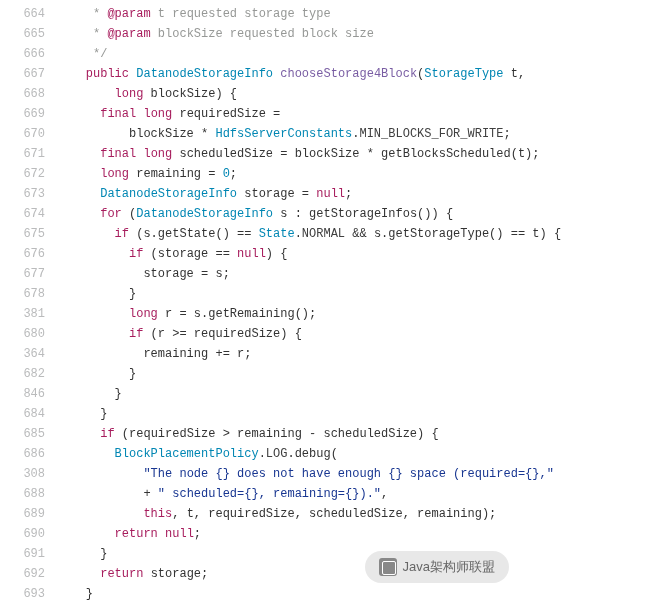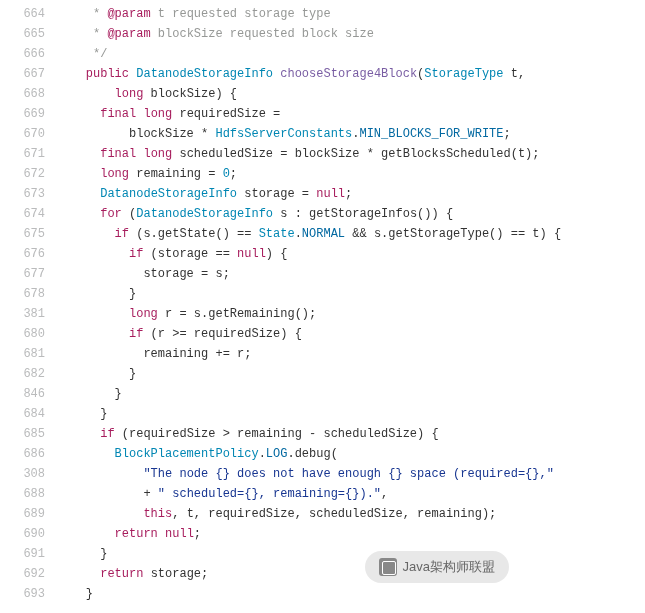--- a/index.html
+++ b/index.html
@@ -4,21 +4,21 @@
 <style>
 body{margin:0;background:#fff;font-family:Consolas,Monaco,'Courier New',monospace;font-size:12px;line-height:20px;overflow:hidden}
 .container{display:flex;width:519px;height:613px;background:#fff;position:relative}
 .gutter{width:45px;text-align:right;padding:4px 12px 4px 0;color:#babbbc;background:#fff;user-select:none;flex-shrink:0}
 .gutter div{height:20px}
 .code{padding:4px 0;flex:1;white-space:pre}
 .code .line{height:20px;color:#333;white-space:pre}
 .kw{color:#a71d5d}
 .type{color:#0086b3}
 .method{color:#795da3}
-.const{color:#0369a1}
+.const{color:#404040}
 .cmt{color:#969896}
 .tag{color:#a71d5d}
 .num{color:#0086b3}
 .str{color:#183691}
 .badge{position:absolute;right:10px;bottom:30px;background:rgba(230,230,230,.92);border-radius:16px;padding:6px 14px;display:flex;align-items:center;gap:6px;font-family:'Microsoft YaHei',sans-serif;font-size:13px;color:#666}
 .badge .ico{width:18px;height:18px;background:#888;border-radius:3px;display:inline-block;position:relative}
 .badge .ico::before{content:"";position:absolute;left:3px;top:3px;width:12px;height:12px;border:1px solid #fff;border-radius:2px}
 </style>
 </head>
 <body>
@@ -35,21 +35,21 @@
       <div>671</div>
       <div>672</div>
       <div>673</div>
       <div>674</div>
       <div>675</div>
       <div>676</div>
       <div>677</div>
       <div>678</div>
       <div>381</div>
       <div>680</div>
-      <div>681</div>
+      <div>364</div>
       <div>682</div>
       <div>846</div>
       <div>684</div>
       <div>685</div>
       <div>686</div>
       <div>308</div>
       <div>688</div>
       <div>689</div>
       <div>690</div>
       <div>691</div>

